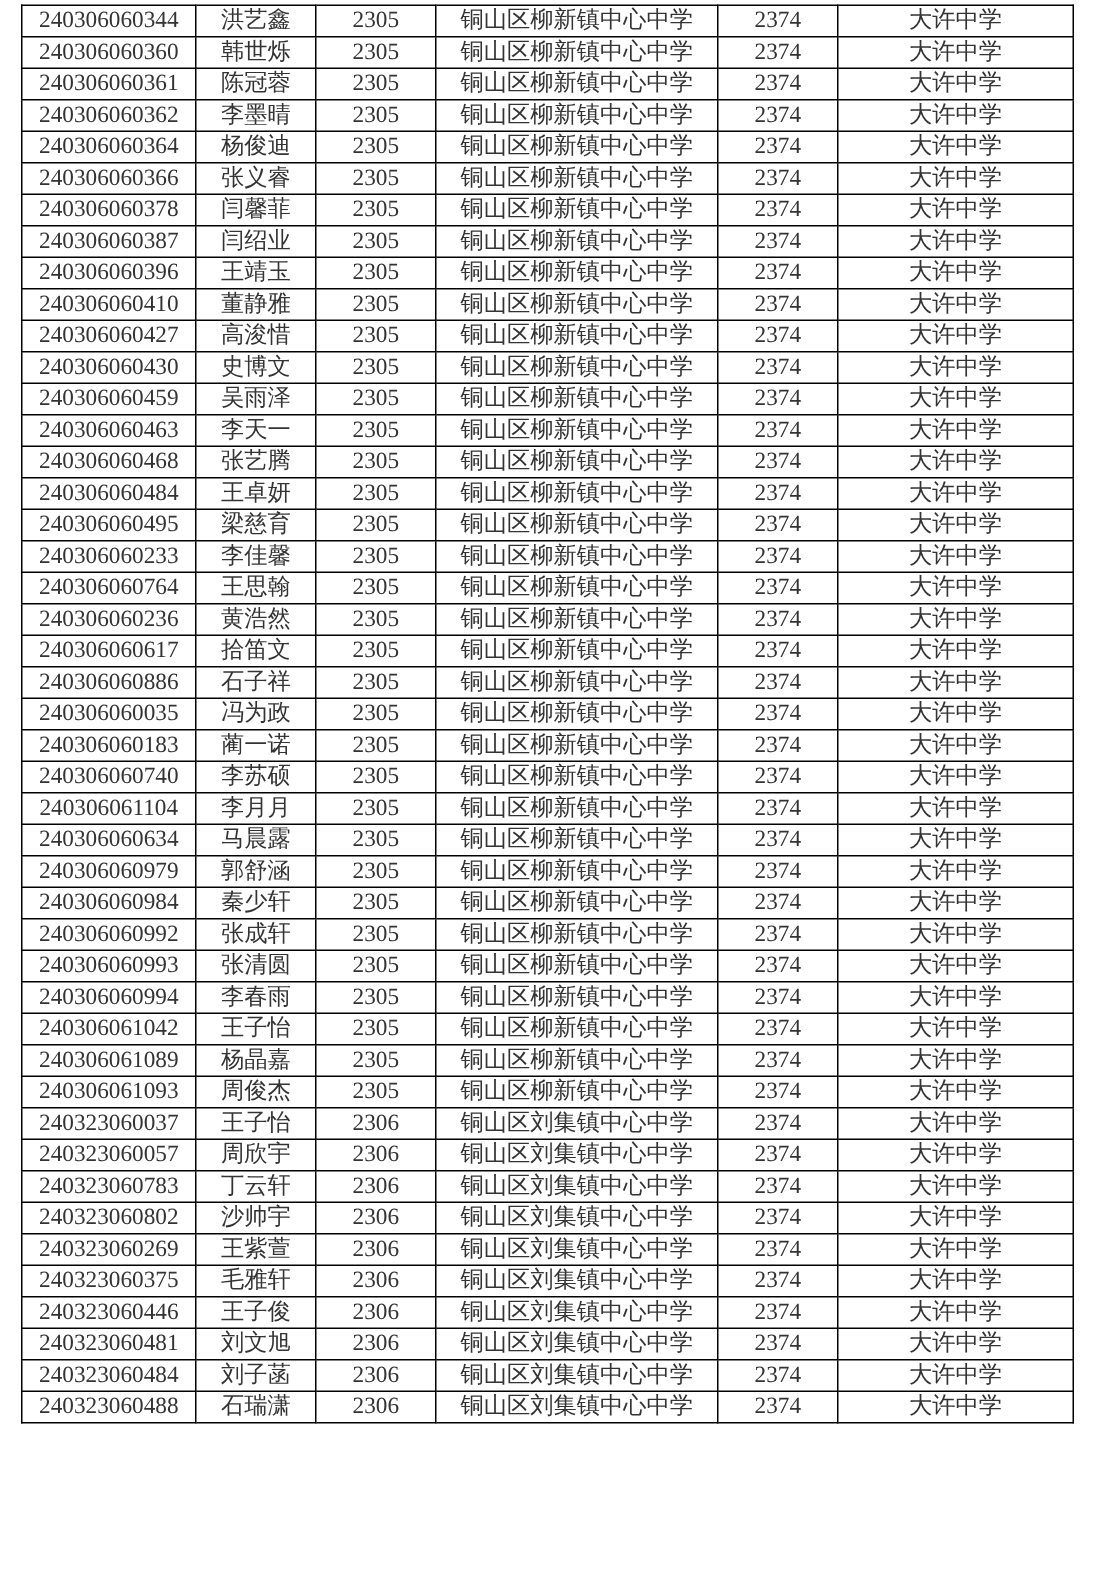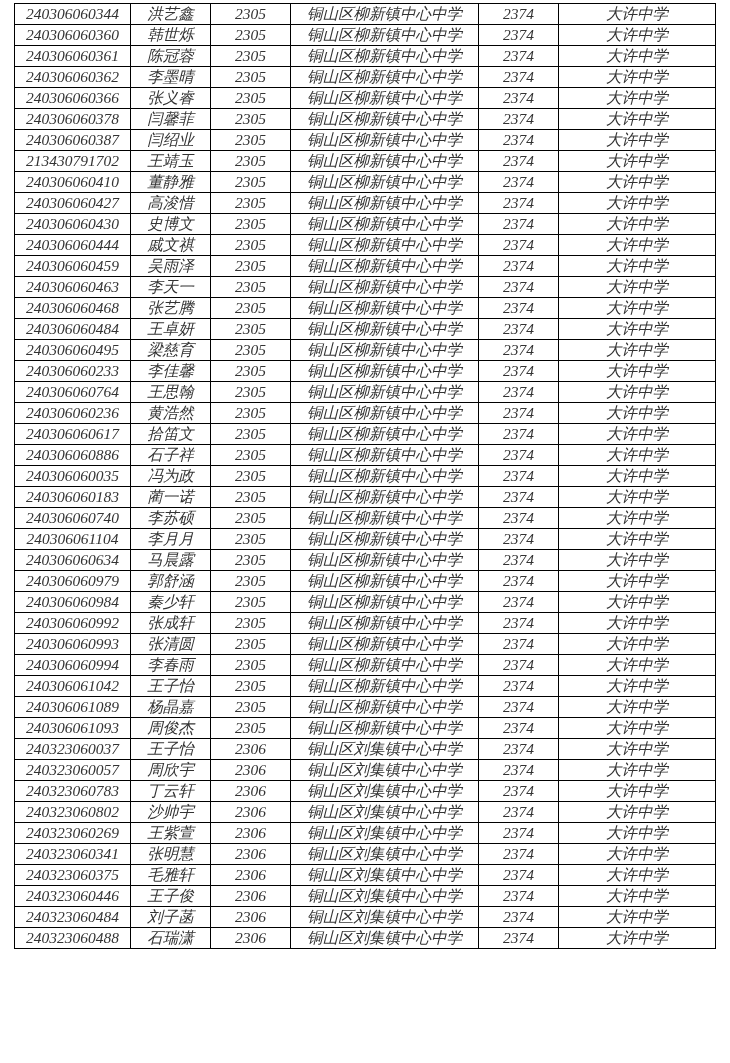--- a/index.html
+++ b/index.html
@@ -8,21 +8,20 @@
     height: 1063px;
     background: #ffffff;
     font-family: "Liberation Serif", "DejaVu Serif", serif;
   }
   .page {
     position: relative;
     width: 730px;
     height: 1063px;
     background: #ffffff;
     overflow: hidden;
-    font-style: italic;
   }
   table.roster {
     position: absolute;
     left: 14px;
     top: 3px;
     width: 701px;
     border-collapse: collapse;
     table-layout: fixed;
   }
   table.roster td {
@@ -78,20 +77,28 @@
         </tr>
         <tr>
           <td>240306060362</td>
           <td>李墨晴</td>
           <td>2305</td>
           <td>铜山区柳新镇中心中学</td>
           <td>2374</td>
           <td>大许中学</td>
         </tr>
         <tr>
+          <td>240306060364</td>
+          <td>杨俊迪</td>
+          <td>2305</td>
+          <td>铜山区柳新镇中心中学</td>
+          <td>2374</td>
+          <td>大许中学</td>
+        </tr>
+        <tr>
           <td>240306060366</td>
           <td>张义睿</td>
           <td>2305</td>
           <td>铜山区柳新镇中心中学</td>
           <td>2374</td>
           <td>大许中学</td>
         </tr>
         <tr>
           <td>240306060378</td>
           <td>闫馨菲</td>
@@ -102,21 +109,21 @@
         </tr>
         <tr>
           <td>240306060387</td>
           <td>闫绍业</td>
           <td>2305</td>
           <td>铜山区柳新镇中心中学</td>
           <td>2374</td>
           <td>大许中学</td>
         </tr>
         <tr>
-          <td>213430791702</td>
+          <td>240306060396</td>
           <td>王靖玉</td>
           <td>2305</td>
           <td>铜山区柳新镇中心中学</td>
           <td>2374</td>
           <td>大许中学</td>
         </tr>
         <tr>
           <td>240306060410</td>
           <td>董静雅</td>
           <td>2305</td>
@@ -134,28 +141,20 @@
         </tr>
         <tr>
           <td>240306060430</td>
           <td>史博文</td>
           <td>2305</td>
           <td>铜山区柳新镇中心中学</td>
           <td>2374</td>
           <td>大许中学</td>
         </tr>
         <tr>
-          <td>240306060444</td>
-          <td>戚文祺</td>
-          <td>2305</td>
-          <td>铜山区柳新镇中心中学</td>
-          <td>2374</td>
-          <td>大许中学</td>
-        </tr>
-        <tr>
           <td>240306060459</td>
           <td>吴雨泽</td>
           <td>2305</td>
           <td>铜山区柳新镇中心中学</td>
           <td>2374</td>
           <td>大许中学</td>
         </tr>
         <tr>
           <td>240306060463</td>
           <td>李天一</td>
@@ -366,38 +365,38 @@
         </tr>
         <tr>
           <td>240323060269</td>
           <td>王紫萱</td>
           <td>2306</td>
           <td>铜山区刘集镇中心中学</td>
           <td>2374</td>
           <td>大许中学</td>
         </tr>
         <tr>
-          <td>240323060341</td>
-          <td>张明慧</td>
-          <td>2306</td>
-          <td>铜山区刘集镇中心中学</td>
-          <td>2374</td>
-          <td>大许中学</td>
-        </tr>
-        <tr>
           <td>240323060375</td>
           <td>毛雅轩</td>
           <td>2306</td>
           <td>铜山区刘集镇中心中学</td>
           <td>2374</td>
           <td>大许中学</td>
         </tr>
         <tr>
           <td>240323060446</td>
           <td>王子俊</td>
+          <td>2306</td>
+          <td>铜山区刘集镇中心中学</td>
+          <td>2374</td>
+          <td>大许中学</td>
+        </tr>
+        <tr>
+          <td>240323060481</td>
+          <td>刘文旭</td>
           <td>2306</td>
           <td>铜山区刘集镇中心中学</td>
           <td>2374</td>
           <td>大许中学</td>
         </tr>
         <tr>
           <td>240323060484</td>
           <td>刘子菡</td>
           <td>2306</td>
           <td>铜山区刘集镇中心中学</td>

